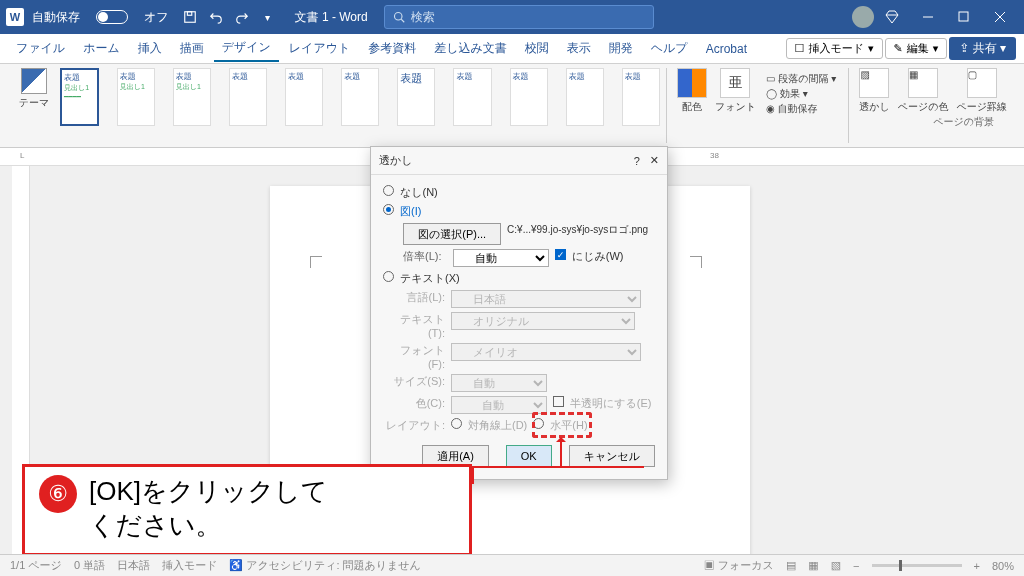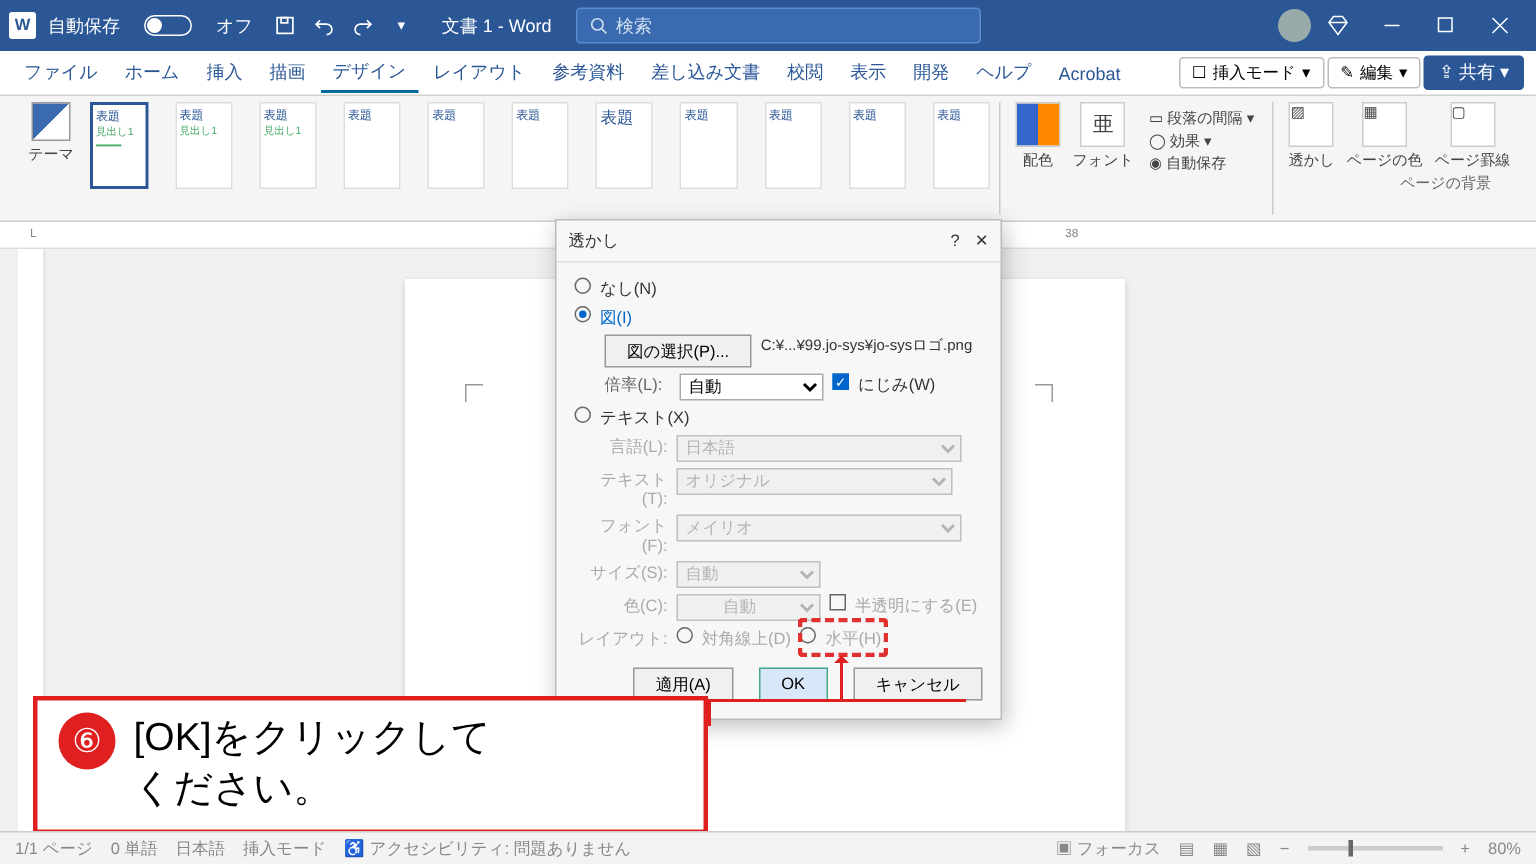--- a/index.html
+++ b/index.html
@@ -47,21 +47,21 @@
 .crop-tl { position: absolute; left: 310px; top: 90px; width: 12px; height: 12px; border-left: 1px solid #999; border-top: 1px solid #999; }
 .crop-tr { position: absolute; left: 690px; top: 90px; width: 12px; height: 12px; border-right: 1px solid #999; border-top: 1px solid #999; }
 
 .dialog { position: absolute; left: 370px; top: 146px; width: 298px; background: #f7f7f7; border: 1px solid #bbb; box-shadow: 2px 4px 14px rgba(0,0,0,.25); font-size: 11px; color: #333; }
 .dialog .dtitle { display: flex; align-items: center; padding: 6px 8px; border-bottom: 1px solid #ddd; }
 .dialog .dtitle .spacer { flex: 1; }
 .dialog .dbody { padding: 8px 12px 12px; }
 .dialog .row { display: flex; align-items: flex-start; gap: 6px; padding: 2px 0; }
 .dialog .lab { width: 62px; text-align: right; color: #666; }
 .dialog .lab.d { color: #aaa; }
-.dialog input[type=text], .dialog select { border: 1px solid #aaa; background: #fff; height: 18px; font-size: 11px; padding: 0 1px; }
+.dialog input[type=text], .dialog select { border: 1px solid #aaa; background: #fff; height: 18px; font-size: 11px; padding: 0 17px; }
 .dialog select:disabled, .dialog input:disabled { background: #eee; color: #999; }
 .dialog .btn { border: 1px solid #999; background: #f0f0f0; padding: 2px 14px; height: 22px; font-size: 11px; cursor: pointer; }
 .dialog .btn.ok { background: #d8e8f8; border: 1px solid #4a8; }
 .dialog .dbuttons { display: flex; justify-content: flex-end; gap: 17px; margin-top: 10px; }
 .dialog .radio { width: 11px; height: 11px; border: 1px solid #666; border-radius: 50%; display: inline-flex; align-items: center; justify-content: center; }
 .dialog .radio.sel::after { content: ''; width: 5px; height: 5px; background: #06c; border-radius: 50%; }
 .dialog .chk { width: 11px; height: 11px; border: 1px solid #666; display: inline-flex; align-items: center; justify-content: center; }
 .dialog .chk.sel { background: #06c; border-color: #06c; color:#fff; font-size:9px; }
 .ok-highlight { position: absolute; border: 3px dashed #e03030; border-radius: 3px; pointer-events: none; }
 

